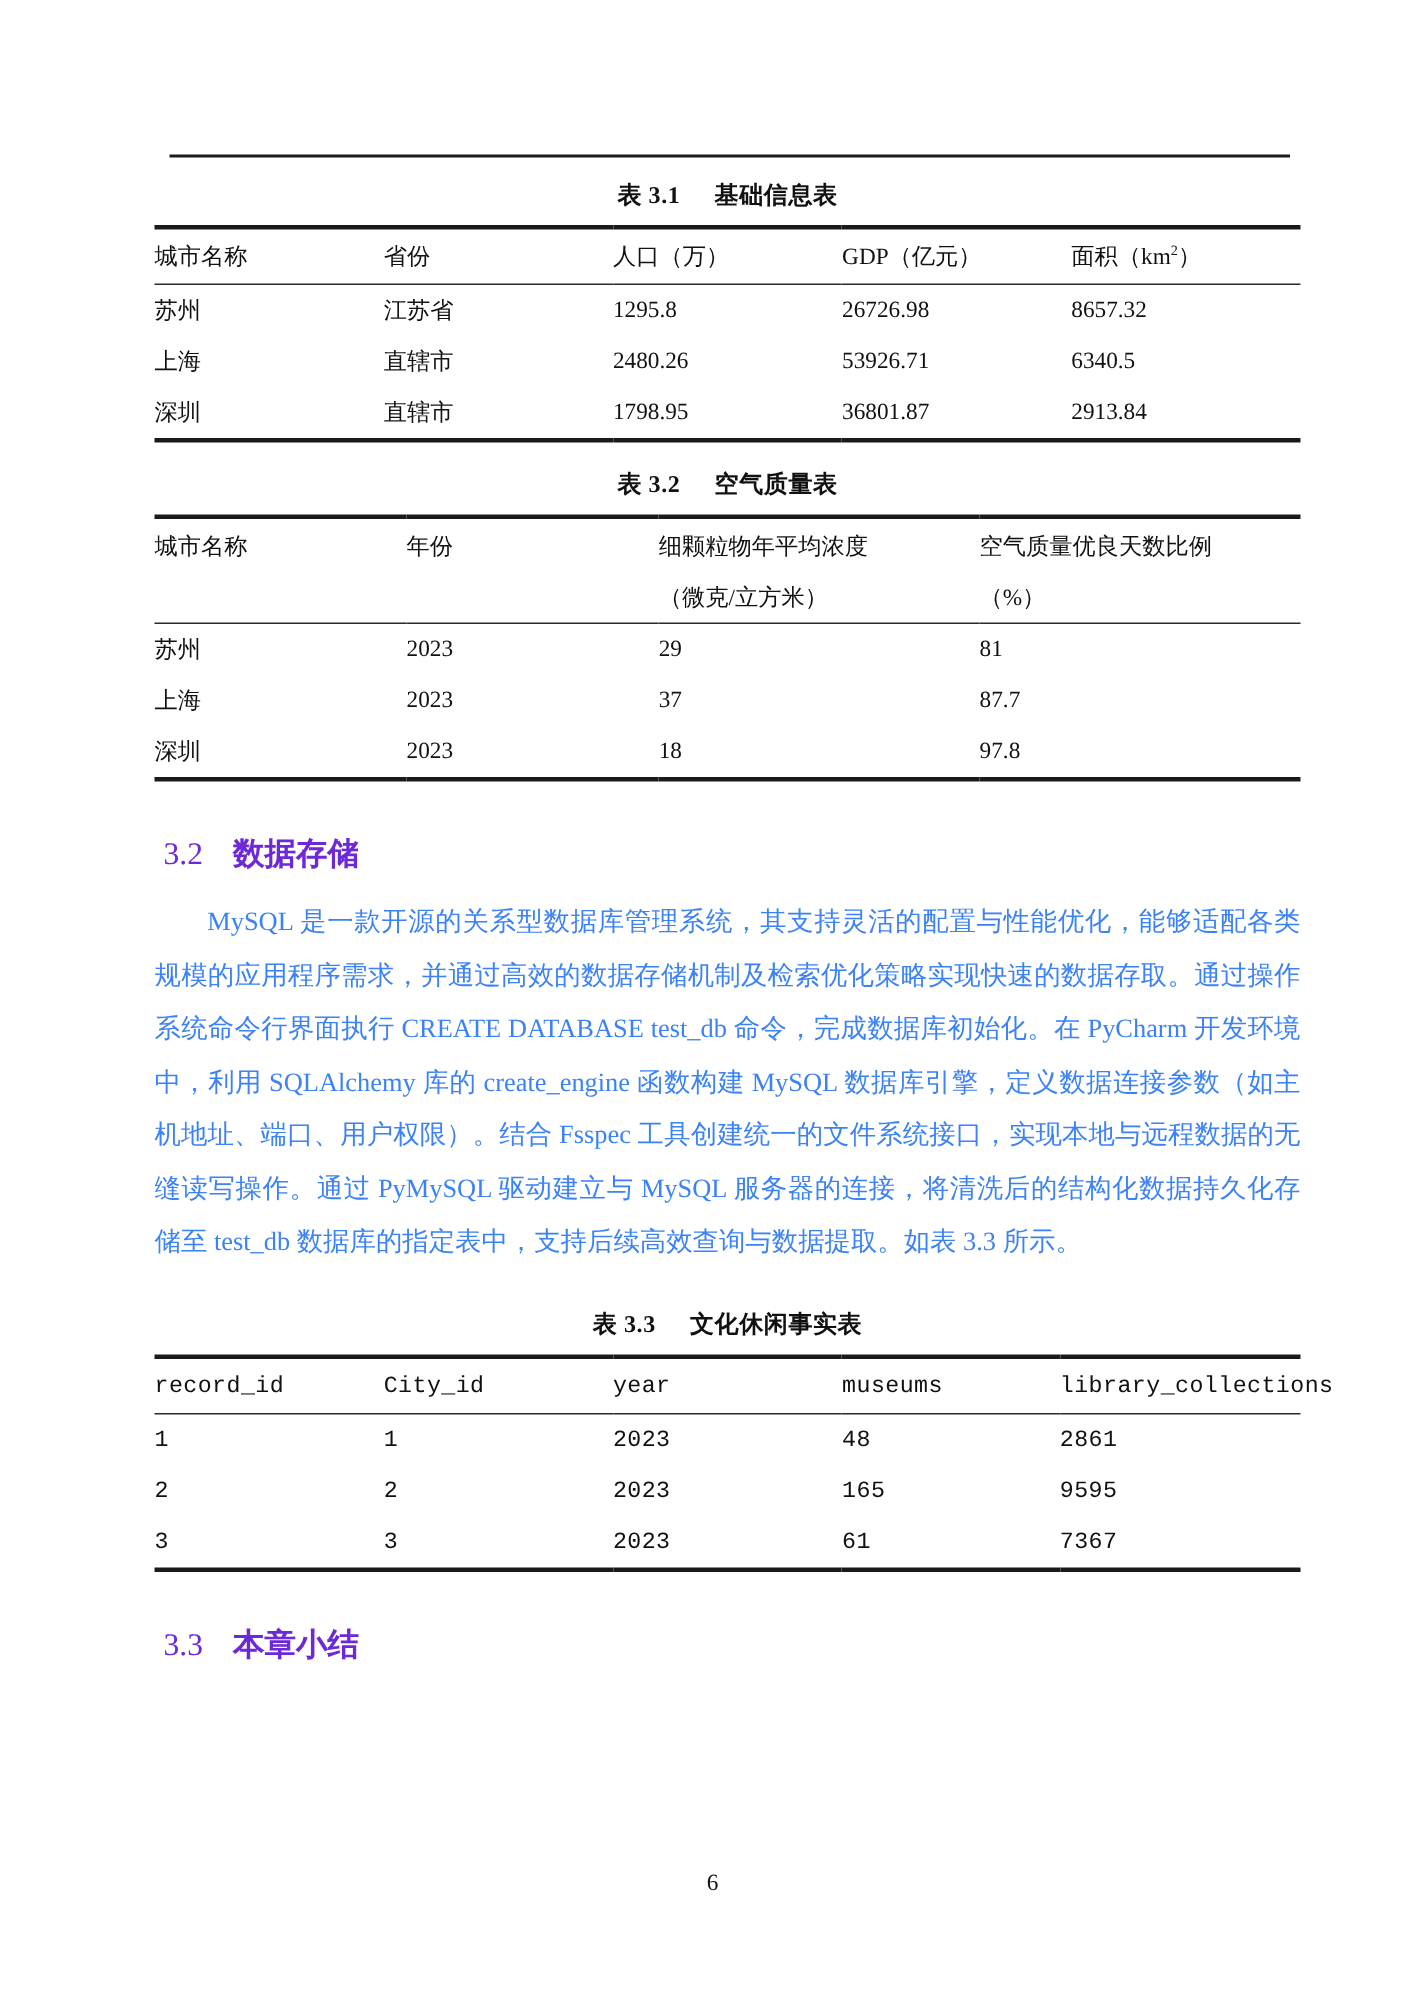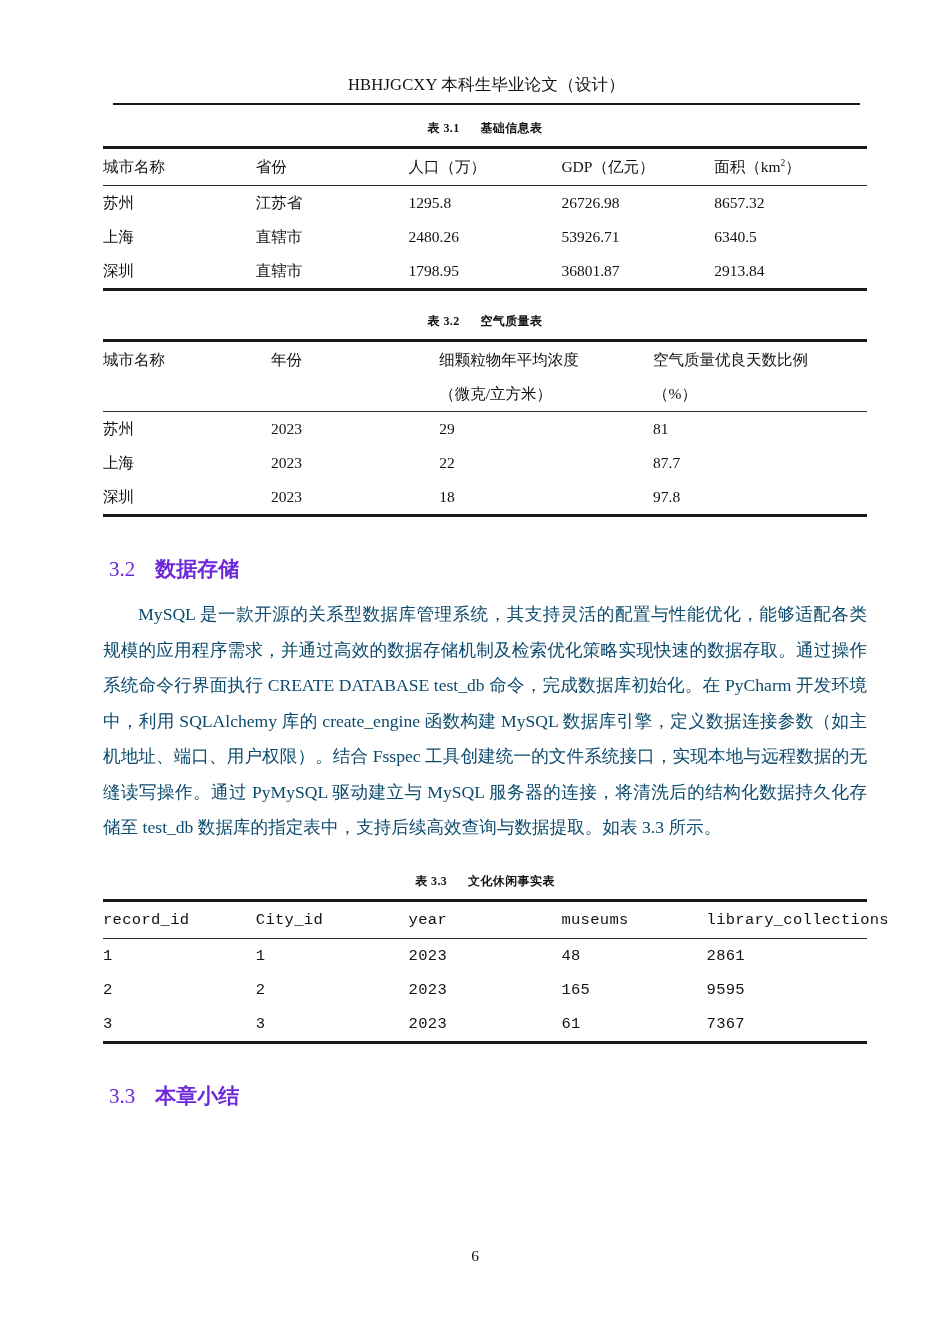--- a/index.html
+++ b/index.html
@@ -41,21 +41,21 @@
   }
 
   
   .tbl-block {
     position: absolute;
     left: 103px;
     width: 764px;
   }
   .tbl-caption {
     text-align: center;
-    font-size: 12px;
+    font-size: 16px;
     font-weight: bold;
     letter-spacing: .4px;
     margin-bottom: 9px;
     color: #111;
   }
   .tbl-caption .cap-num {
     font-weight: bold;
     font-family: "Liberation Serif", serif;
   }
   table.doc-table {
@@ -113,40 +113,39 @@
   
   .body-par {
     position: absolute;
     left: 103px;
     width: 764px;
     font-size: 17.6px;
     line-height: 35.5px;
     text-align: justify;
     text-justify: inter-ideograph;
     text-indent: 2em;
-    color: #0c4a6e;
+    color: #3b82f6;
   }
 
   
   .page-number {
     position: absolute;
     left: 0;
     top: 1247px;
     width: 950px;
     text-align: center;
     font-size: 15.5px;
     color: #111;
   }
 </style>
 </head>
 <body>
 
 <div class="page">
 
-  <div class="running-header">HBHJGCXY 本科生毕业论文（设计）</div>
   <div class="header-rule"></div>
 
   <div class="tbl-block" style="top:120px;">
     <div class="tbl-caption">
       <span class="cap-num">表 3.1</span>
       <span style="display:inline-block;width:14px;"></span>
       <span>基础信息表</span>
     </div>
     <table class="doc-table">
       <colgroup>
@@ -221,21 +220,21 @@
       <tbody>
         <tr class="drow">
           <td>苏州</td>
           <td>2023</td>
           <td>29</td>
           <td>81</td>
         </tr>
         <tr class="drow">
           <td>上海</td>
           <td>2023</td>
-          <td>22</td>
+          <td>37</td>
           <td>87.7</td>
         </tr>
         <tr class="drow rule-bot">
           <td>深圳</td>
           <td>2023</td>
           <td>18</td>
           <td>97.8</td>
         </tr>
       </tbody>
     </table>

